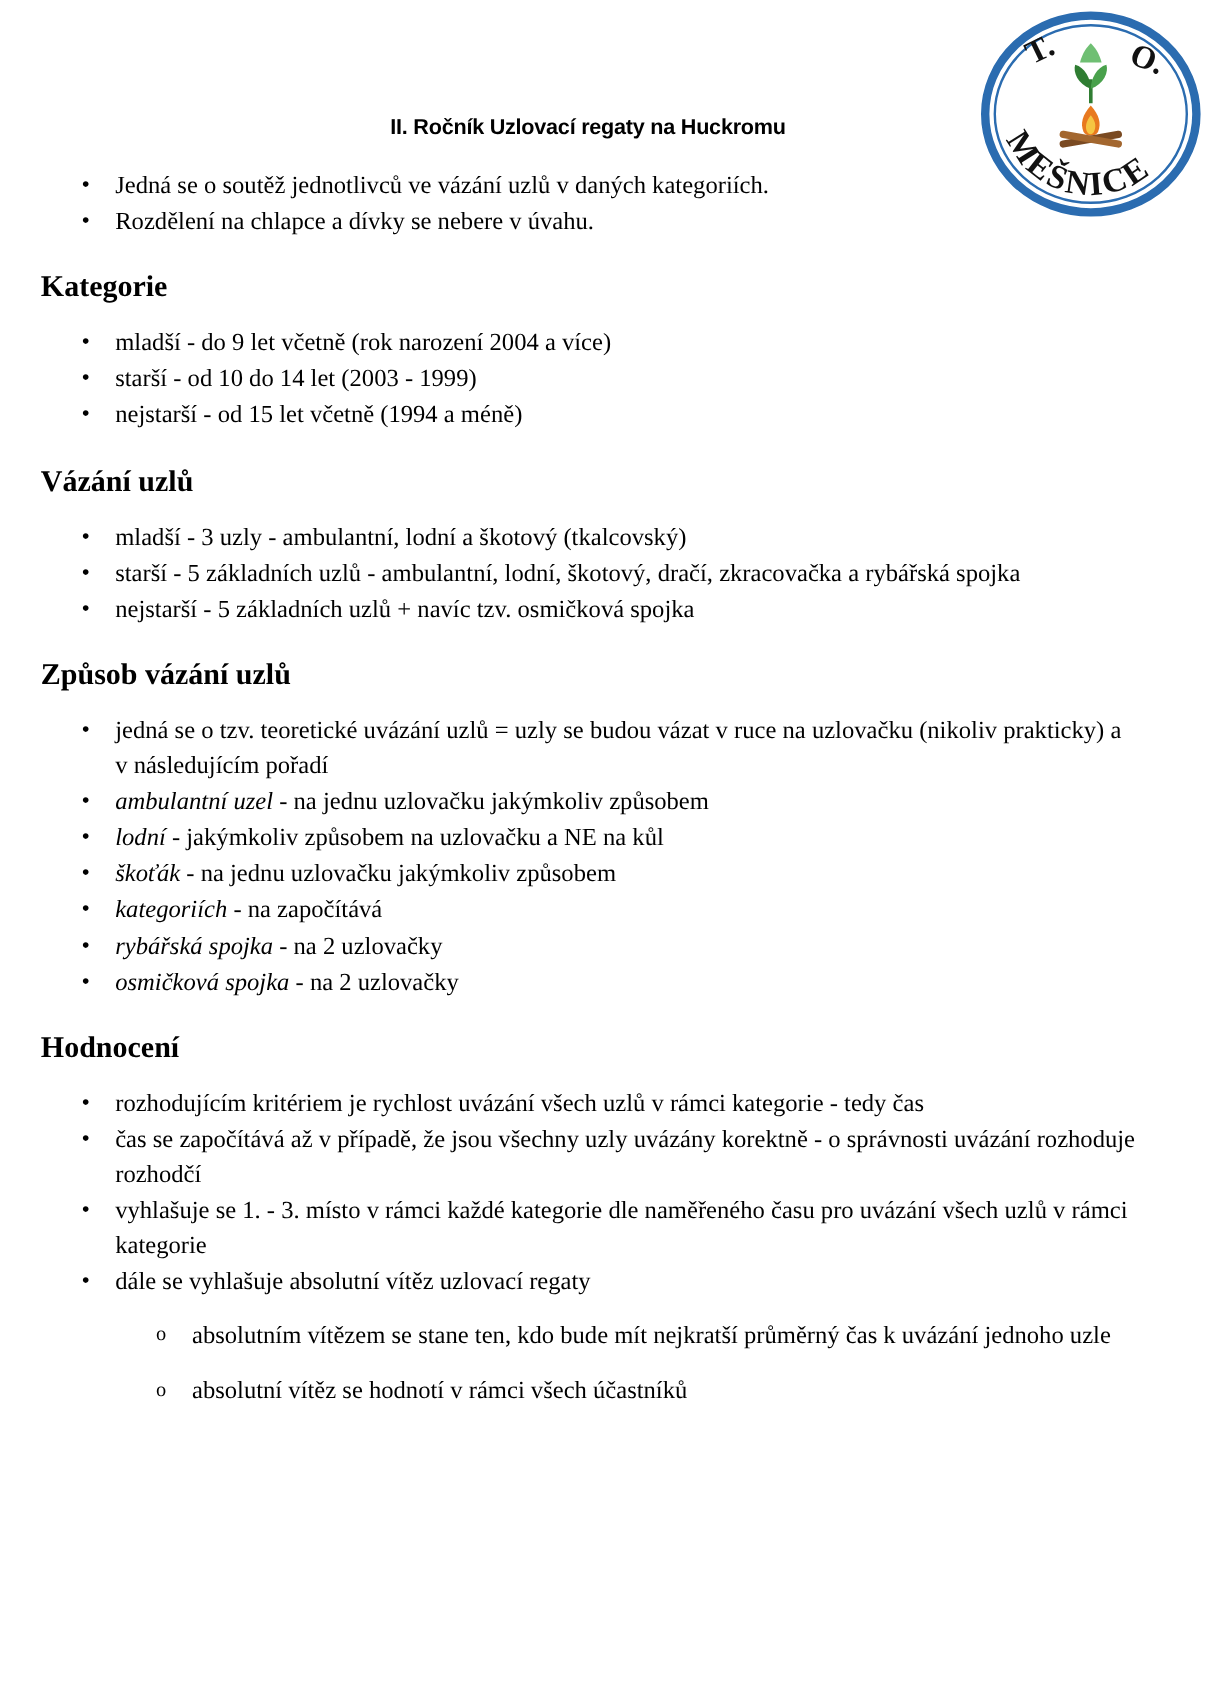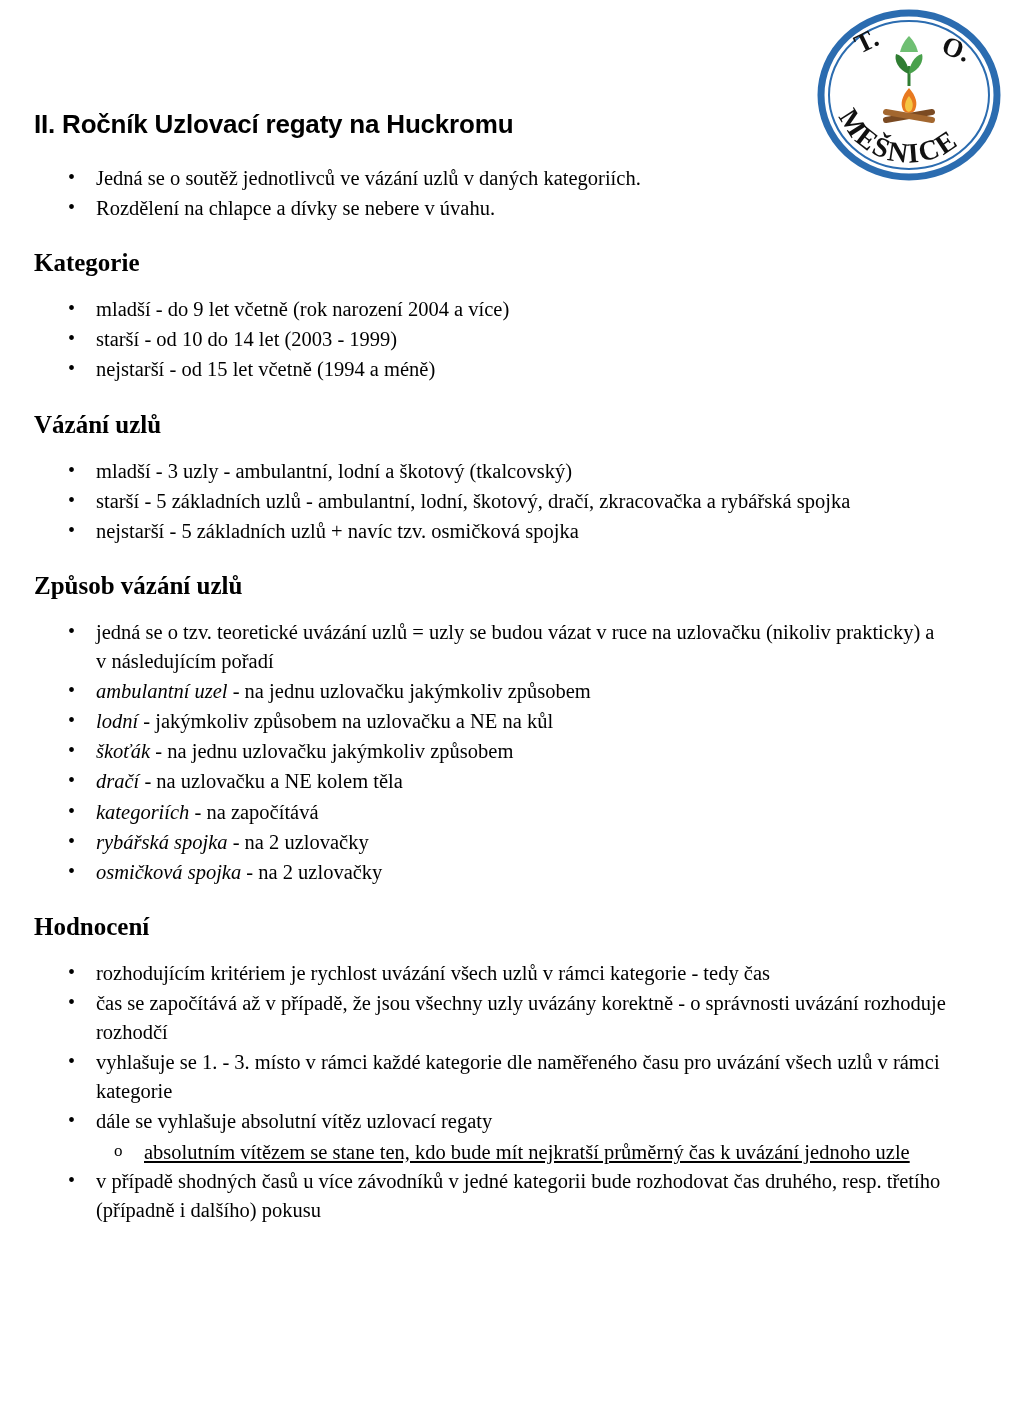--- a/index.html
+++ b/index.html
@@ -29,24 +29,25 @@
     top: 8px;
     right: 20px;
     width: 190px;
     height: 175px;
   }
   .logo svg { display: block; }
 
   
   .doc-title {
     font-family: "Liberation Sans", sans-serif;
-    font-size: 26px;
+    font-size: 18px;
     font-weight: bold;
-    margin: 13px 0 24px 0;
+    margin: 0 0 24px 0;
     letter-spacing: -0.2px;
+    text-align: center;
   }
 
   
   .section-heading {
     font-family: "Liberation Serif", serif;
     font-weight: bold;
     font-size: 25px;
     margin: 26px 0 18px 0;
   }
 
@@ -74,22 +75,21 @@
   ul.sub-bullets {
     list-style: none;
     margin: 0;
     padding: 0;
   }
   ul.sub-bullets > li {
     position: relative;
     padding-left: 110px;
     font-size: 20.5px;
     line-height: 1.42;
-    margin: 0;
-    text-decoration: underline;
+    margin: 16px;
   }
   ul.sub-bullets > li::before {
     content: "o";
     position: absolute;
     left: 80px;
     top: 0px;
     font-size: 17px;
     line-height: 1.5;
   }
   .intro-list > li { line-height: 1.5; }
@@ -160,40 +160,35 @@
     <li>
       <em class="it">ambulantní uzel</em><span> - na jednu uzlovačku jakýmkoliv způsobem</span>
     </li>
     <li>
       <em class="it">lodní</em><span> - jakýmkoliv způsobem na uzlovačku a NE na kůl</span>
     </li>
     <li>
       <em class="it">škoťák</em><span> - na jednu uzlovačku jakýmkoliv způsobem</span>
     </li>
     <li>
-      <em class="it">dračí</em><span> - na uzlovačku a NE kolem těla</span>
-    </li>
-    <li>
       <em class="it">kategoriích</em><span> - na započítává</span>
     </li>
     <li>
       <em class="it">rybářská spojka</em><span> - na 2 uzlovačky</span>
     </li>
     <li>
       <em class="it">osmičková spojka</em><span> - na 2 uzlovačky</span>
     </li>
   </ul>
 
   <div class="section-heading">Hodnocení</div>
   <ul class="bullets">
     <li>rozhodujícím kritériem je rychlost uvázání všech uzlů v rámci kategorie - tedy čas</li>
     <li>čas se započítává až v případě, že jsou všechny uzly uvázány korektně - o správnosti uvázání rozhoduje rozhodčí</li>
     <li>vyhlašuje se 1. - 3. místo v rámci každé kategorie dle naměřeného času pro uvázání všech uzlů v rámci kategorie</li>
     <li>dále se vyhlašuje absolutní vítěz uzlovací regaty</li>
   </ul>
   <ul class="sub-bullets">
     <li>absolutním vítězem se stane ten, kdo bude mít nejkratší průměrný čas k uvázání jednoho uzle</li>
-  </ul>
-  <ul class="bullets">
-    <li>v případě shodných časů u více závodníků v jedné kategorii bude rozhodovat čas druhého, resp. třetího (případně i dalšího) pokusu</li>
+    <li>absolutní vítěz se hodnotí v rámci všech účastníků</li>
   </ul>
 
 </div>
 
 </body></html>

